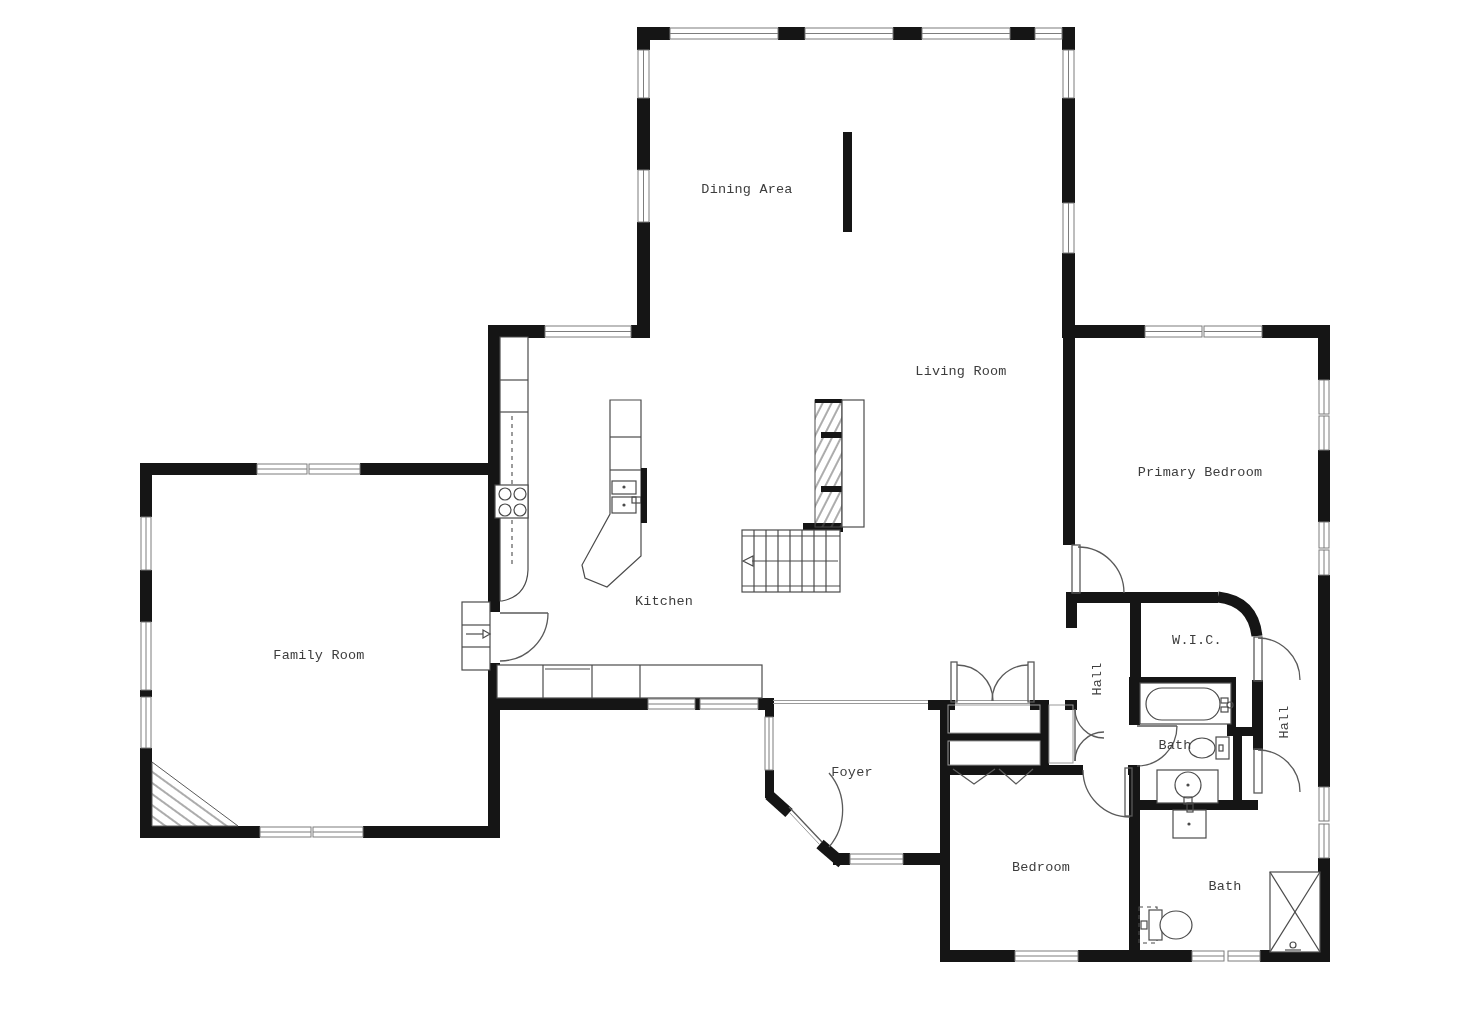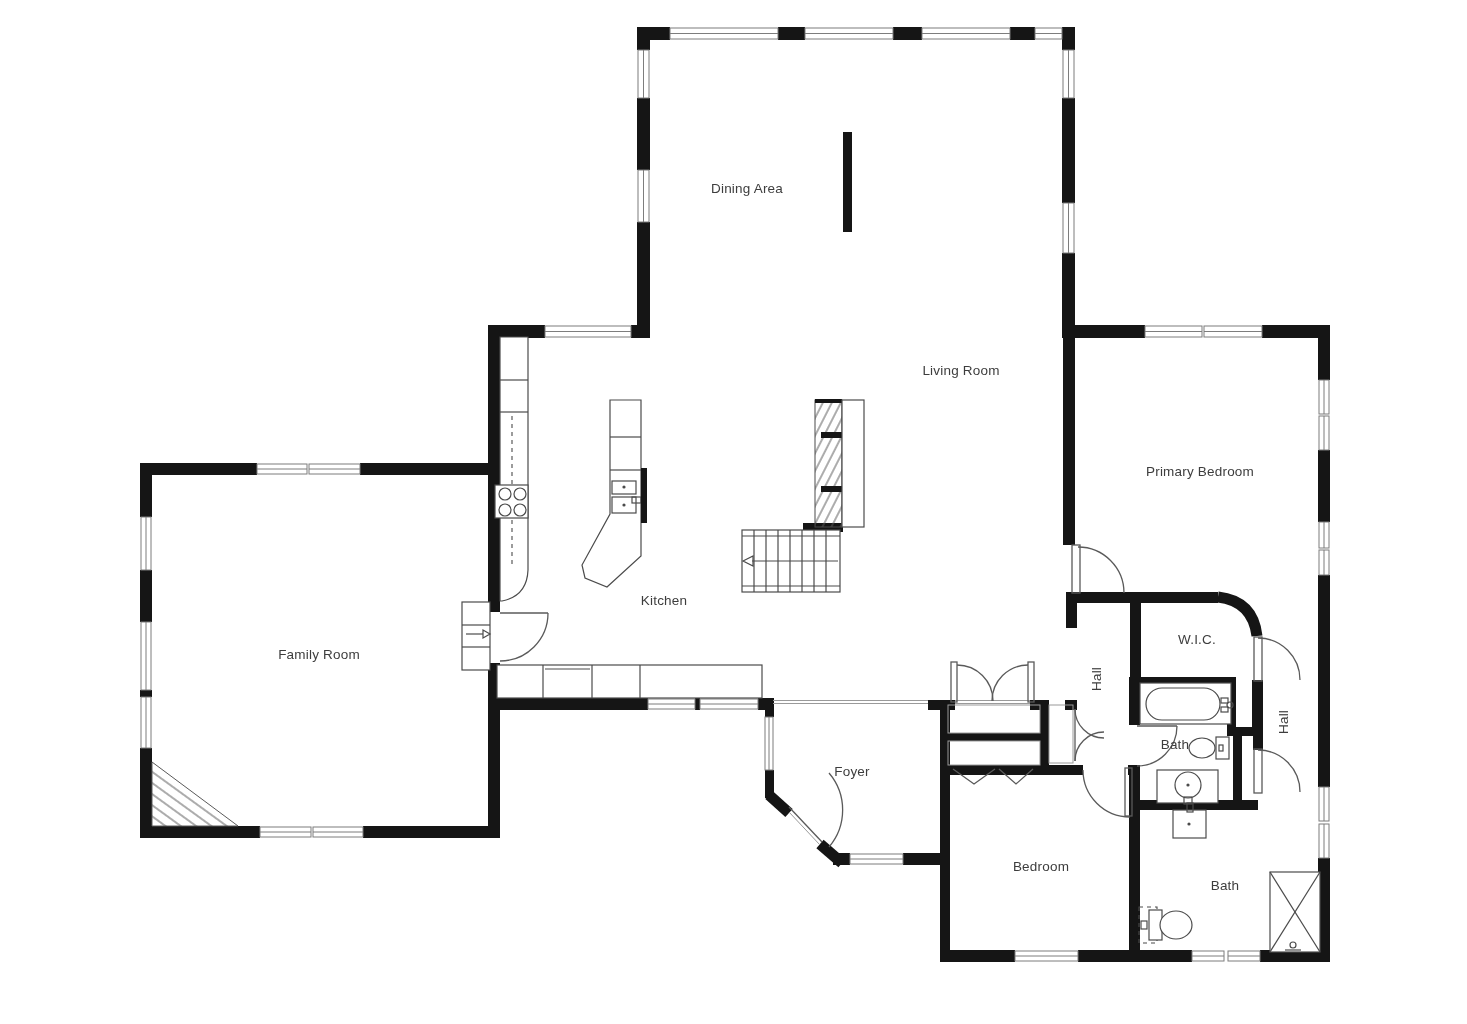--- a/index.html
+++ b/index.html
@@ -1,17 +1,17 @@
 <!DOCTYPE html>
 <html><head>
 <meta charset="utf-8">
 <style>
   html,body{margin:0;padding:0;background:#fff;}
   #stage{position:relative;width:1455px;height:1024px;background:#5eead4;overflow:hidden;
-         font-family:Liberation Sans, sans-serif;}
+         font-family:Liberation Mono, monospace;}
   svg{position:absolute;left:0;top:0;}
   .wall{fill:#151515;}
   .thick{stroke:#151515;stroke-width:11;fill:none;}
   .win{fill:#ffffff;stroke:#7d7d7d;stroke-width:1;}
   .winline{stroke:#7d7d7d;stroke-width:1;}
   .fix{stroke:#4b4b4b;stroke-width:1.2;fill:#ffffff;}
   .fixn{stroke:#4b4b4b;stroke-width:1.2;fill:none;}
   .door{stroke:#5a5a5a;stroke-width:1.3;fill:none;}
   .thin{stroke:#9a9a9a;stroke-width:1;fill:none;}
   .dash{stroke:#4b4b4b;stroke-width:1.1;fill:none;stroke-dasharray:4 4;}

